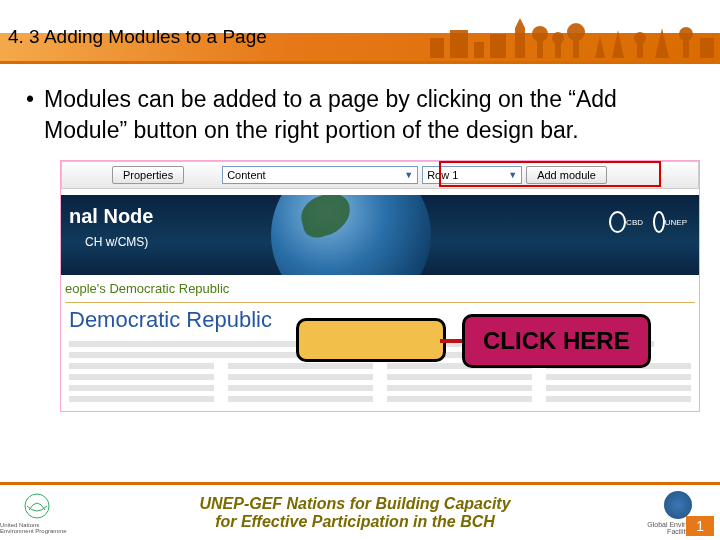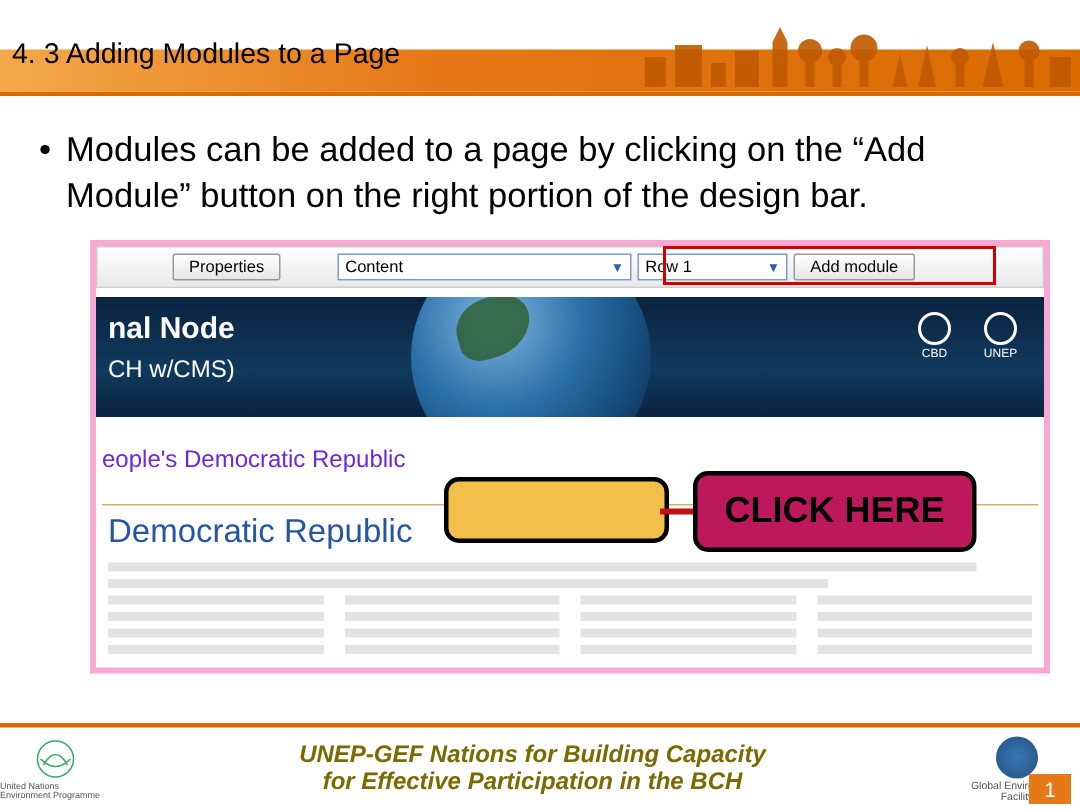--- a/index.html
+++ b/index.html
@@ -4,35 +4,35 @@
 <style>
 *{margin:0;padding:0;box-sizing:border-box}
 body{width:720px;height:540px;font-family:Arial,sans-serif;background:#fff;position:relative;overflow:hidden}
 .header{height:64px;position:relative;border-bottom:3px solid #d96b00}
 .header-gradient{position:absolute;bottom:0;left:0;right:0;height:28px;background:linear-gradient(to right,#f4a94b 0%,#e67817 40%,#d96b00 100%)}
 .section-title{font-size:19px;padding:26px 0 0 8px;position:relative;z-index:2}
 .silhouette{position:absolute;right:0;bottom:3px;width:300px;height:50px;z-index:1;opacity:.9}
 .content{padding:20px 20px 0 20px}
 .bullet{display:flex;gap:10px;font-size:23px;line-height:1.35;margin-bottom:14px}
 .bullet .dot{flex:0 0 auto;margin-left:6px}
-.screenshot{margin:0 0 0 40px;border:4px solid #f9a8d4}
+.screenshot{margin:0 0 0 40px;border:1px solid #f9a8d4}
 .toolbar{height:28px;background:linear-gradient(#fefefe,#e9e9e9);display:flex;align-items:center;gap:4px;padding:0 6px;font-size:11px;border:1px solid #ccc}
 .btn{border:1px solid #999;background:linear-gradient(#fff,#e6e6e6);padding:2px 10px;border-radius:2px;font-size:11px;cursor:pointer}
 .sel{border:1px solid #7a9bc4;background:#fff;padding:2px 4px;font-size:11px;display:flex;align-items:center;gap:4px}
 .sel .arrow{color:#2c5fa5;font-size:9px}
 .red-box{border:2px solid #d40000;position:absolute}
 .banner{height:80px;background:linear-gradient(to bottom,#0a2340 0%,#103a5c 60%,#0a2340 100%);position:relative;overflow:hidden;margin-top:6px}
 .globe{position:absolute;left:210px;top:-40px;width:160px;height:160px;border-radius:50%;background:radial-gradient(circle at 35% 35%,#7fb6e0 0%,#2a6fa8 40%,#0d3a63 80%)}
 .globe::before{content:"";position:absolute;left:30px;top:40px;width:50px;height:40px;background:#2a5c2a;border-radius:50% 40% 60% 30%;transform:rotate(-15deg);opacity:.8}
 .banner .leftlabel{position:absolute;left:0;top:6px;color:#fff;font-weight:bold;font-size:20px;padding:4px 8px}
-.banner .leftlabel2{position:absolute;left:0;top:38px;color:#fff;font-size:16px;padding:2px 8px}
+.banner .leftlabel2{position:absolute;left:16px;top:38px;color:#fff;font-size:12px;padding:2px 8px}
 .banner-logos{position:absolute;right:12px;top:10px;display:flex;gap:10px}
-.minilogo{width:34px;height:34px;display:flex;flex-direction:column;align-items:center;color:#fff;font-size:8px}
+.minilogo{width:34px;height:34px;display:flex;align-items:center;color:#fff;font-size:8px}
 .minilogo .circ{width:22px;height:22px;border:2px solid #fff;border-radius:50%;margin-bottom:1px}
-.breadcrumb{font-size:16px;color:#6d28d9;padding:20px 4px}
+.breadcrumb{font-size:13px;color:#4d7c0f;padding:6px 4px}
 .heading-bar{font-size:22px;color:#2556a3;padding:4px 8px}
 .lines{padding:4px 8px}
 .ln{height:6px;background:#e3e3e3;margin-bottom:5px}
 .cols{display:flex;gap:14px}
 .col{flex:1}
 .callout{position:absolute;background:#be185d;border:3px solid #000;border-radius:10px;padding:10px 18px;font-size:24px;font-weight:bold}
 .callout-empty{position:absolute;background:#f2bf4a;border:3px solid #000;border-radius:10px}
 .footer{position:absolute;bottom:0;left:0;right:0;height:58px;display:flex;align-items:center;border-top:3px solid #d96b00}
 .footer-left{width:74px;display:flex;flex-direction:column;align-items:center;font-size:6px;color:#555;gap:2px}
 .unep-ic{width:28px;height:28px}

